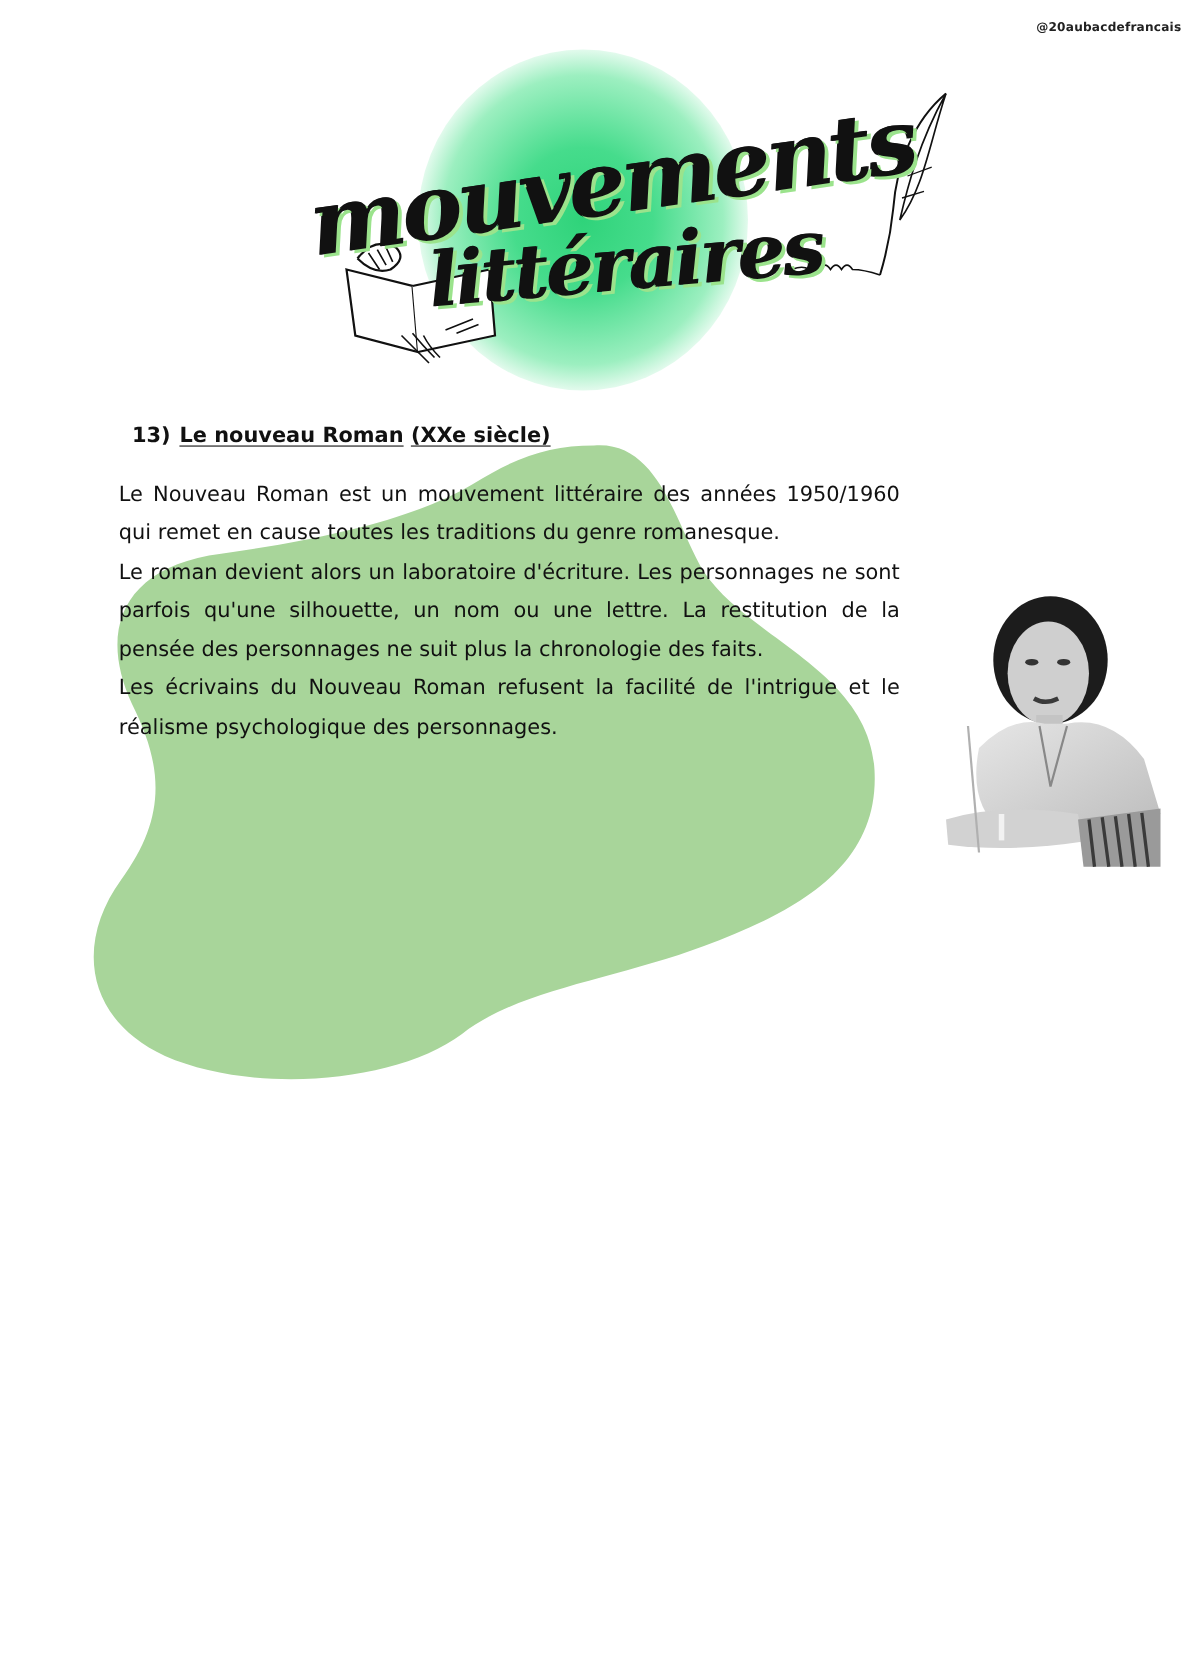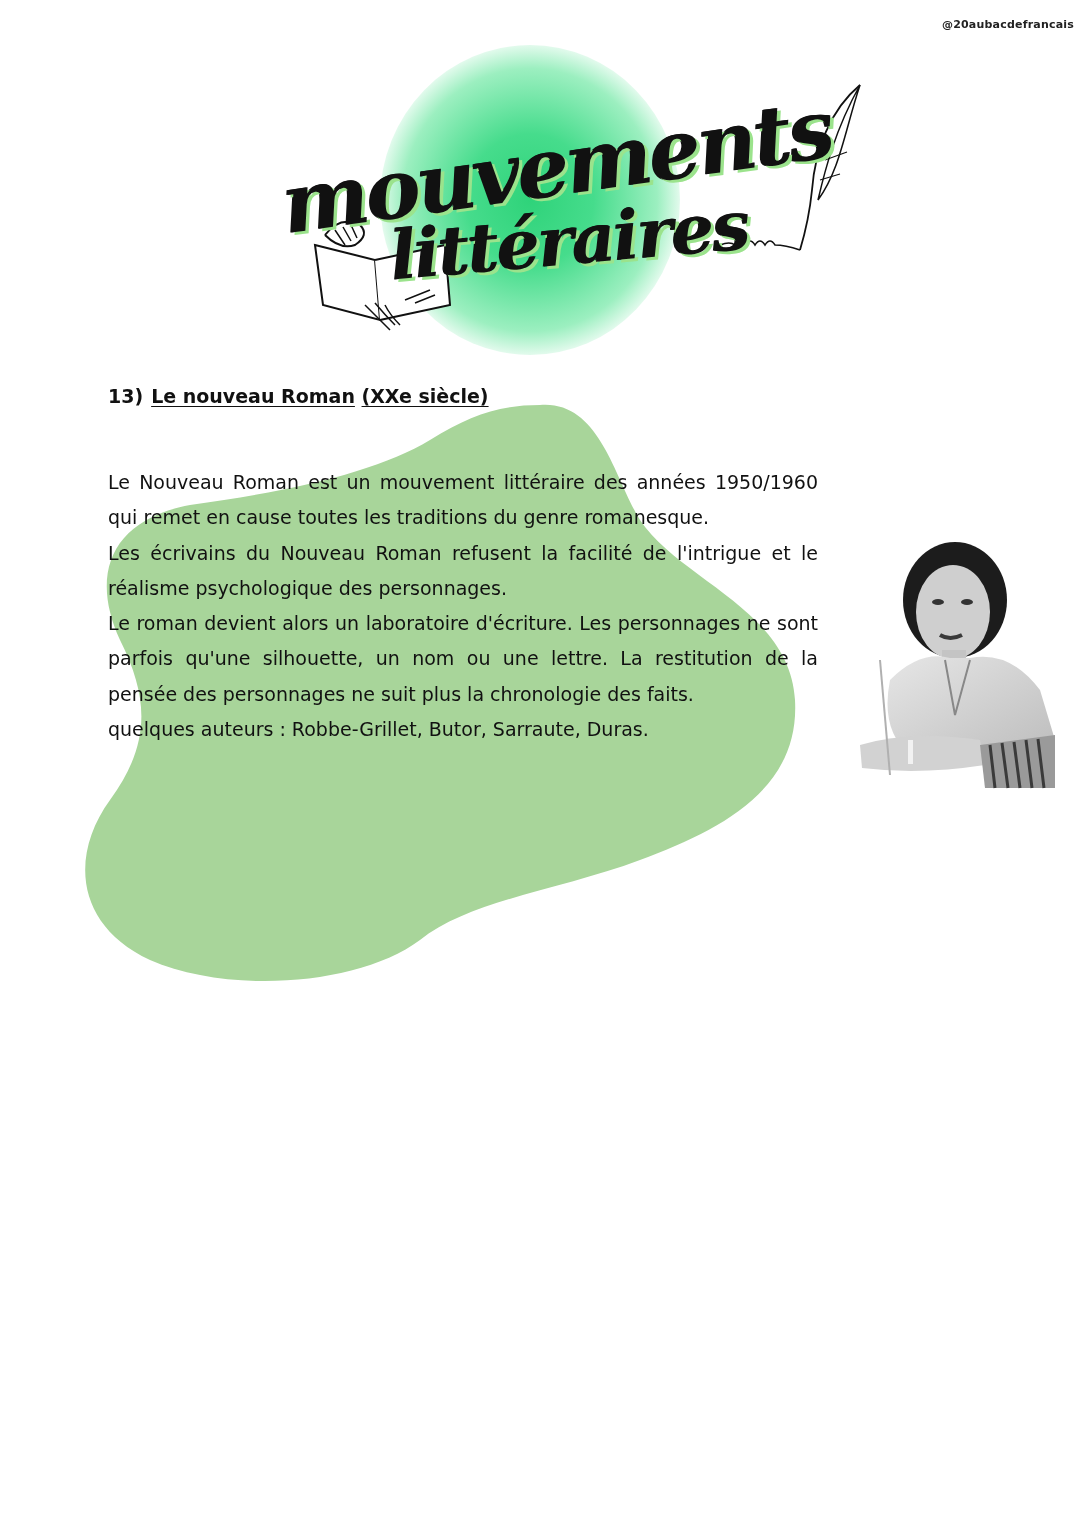--- a/index.html
+++ b/index.html
@@ -7,25 +7,25 @@
   .handle { position: absolute; top: 18px; right: 6px; font-size: 11px; font-weight: bold; color: #222; letter-spacing: 0.2px; }
   .header { position: absolute; left: 250px; top: 40px; width: 640px; height: 320px; }
   .glow { position: absolute; left: 130px; top: 5px; width: 300px; height: 310px; border-radius: 50%;
           background: radial-gradient(ellipse at center, #2fd37a 0%, #46dc8c 30%, #9cefc0 60%, rgba(255,255,255,0) 75%); }
   .title-word { position: absolute; font-family: "DejaVu Serif", serif; font-style: italic; font-weight: bold; color: #111;
                 text-shadow: 3px 3px 0 #9be38c, -1px 0 0 #111; transform: rotate(-8deg); white-space: nowrap; }
   .title-1 { left: 30px; top: 78px; font-size: 82px; letter-spacing: -3px; }
   .title-2 { left: 140px; top: 160px; font-size: 68px; letter-spacing: -2px; transform: rotate(-5deg); }
   .deco { position: absolute; }
   .blob { position: absolute; left: 0; top: 0; }
-  .section { position: absolute; left: 108px; top: 380px; width: 710px; }
+  .section { position: absolute; left: 120px; top: 380px; width: 710px; }
   .section-title { font-size: 19px; font-weight: bold; margin: 0; height: 32px; line-height: 32px; }
   .section-title .num { margin-right: 8px; }
   .section-title .u { text-decoration: underline; text-underline-offset: 3px; }
-  .para-block { position: absolute; left: 108px; top: 465px; width: 710px; font-size: 19px; line-height: 35.3px; text-align: justify; }
+  .para-block { position: absolute; left: 108px; top: 432px; width: 710px; font-size: 19px; line-height: 35.3px; text-align: justify; }
   .para-block p { margin: 0; }
   .para-block .authors { text-align: left; }
   .photo { position: absolute; left: 850px; top: 540px; width: 210px; height: 250px; }
 </style>
 </head>
 <body>
 
 <div class="handle">@20aubacdefrancais</div>
 
 <div class="header">
@@ -67,23 +67,22 @@
 
 <div class="section">
   <h2 class="section-title">
     <span class="num">13)</span><span class="u">Le nouveau Roman</span>
     <span class="u">(XXe siècle)</span>
   </h2>
 </div>
 
 <div class="para-block">
   <p>Le Nouveau Roman est un mouvement littéraire des années 1950/1960 qui remet en cause toutes les traditions du genre romanesque.</p>
+  <p>Le roman devient alors un laboratoire d'écriture. Les personnages ne sont parfois qu'une silhouette, un nom ou une lettre. La restitution de la pensée des personnages ne suit plus la chronologie des faits.</p>
   <p>Les écrivains du Nouveau Roman refusent la facilité de l'intrigue et le réalisme psychologique des personnages.</p>
-  <p>Le roman devient alors un laboratoire d'écriture. Les personnages ne sont parfois qu'une silhouette, un nom ou une lettre. La restitution de la pensée des personnages ne suit plus la chronologie des faits.</p>
-  <p class="authors">quelques auteurs : Robbe-Grillet, Butor, Sarraute, Duras.</p>
 </div>
 
 <svg class="photo" viewBox="0 0 210 250">
   <defs>
     <linearGradient id="shirt" x1="0" y1="0" x2="1" y2="1">
       <stop offset="0" stop-color="#e6e6e6"></stop>
       <stop offset="1" stop-color="#bdbdbd"></stop>
     </linearGradient>
   </defs>
 

